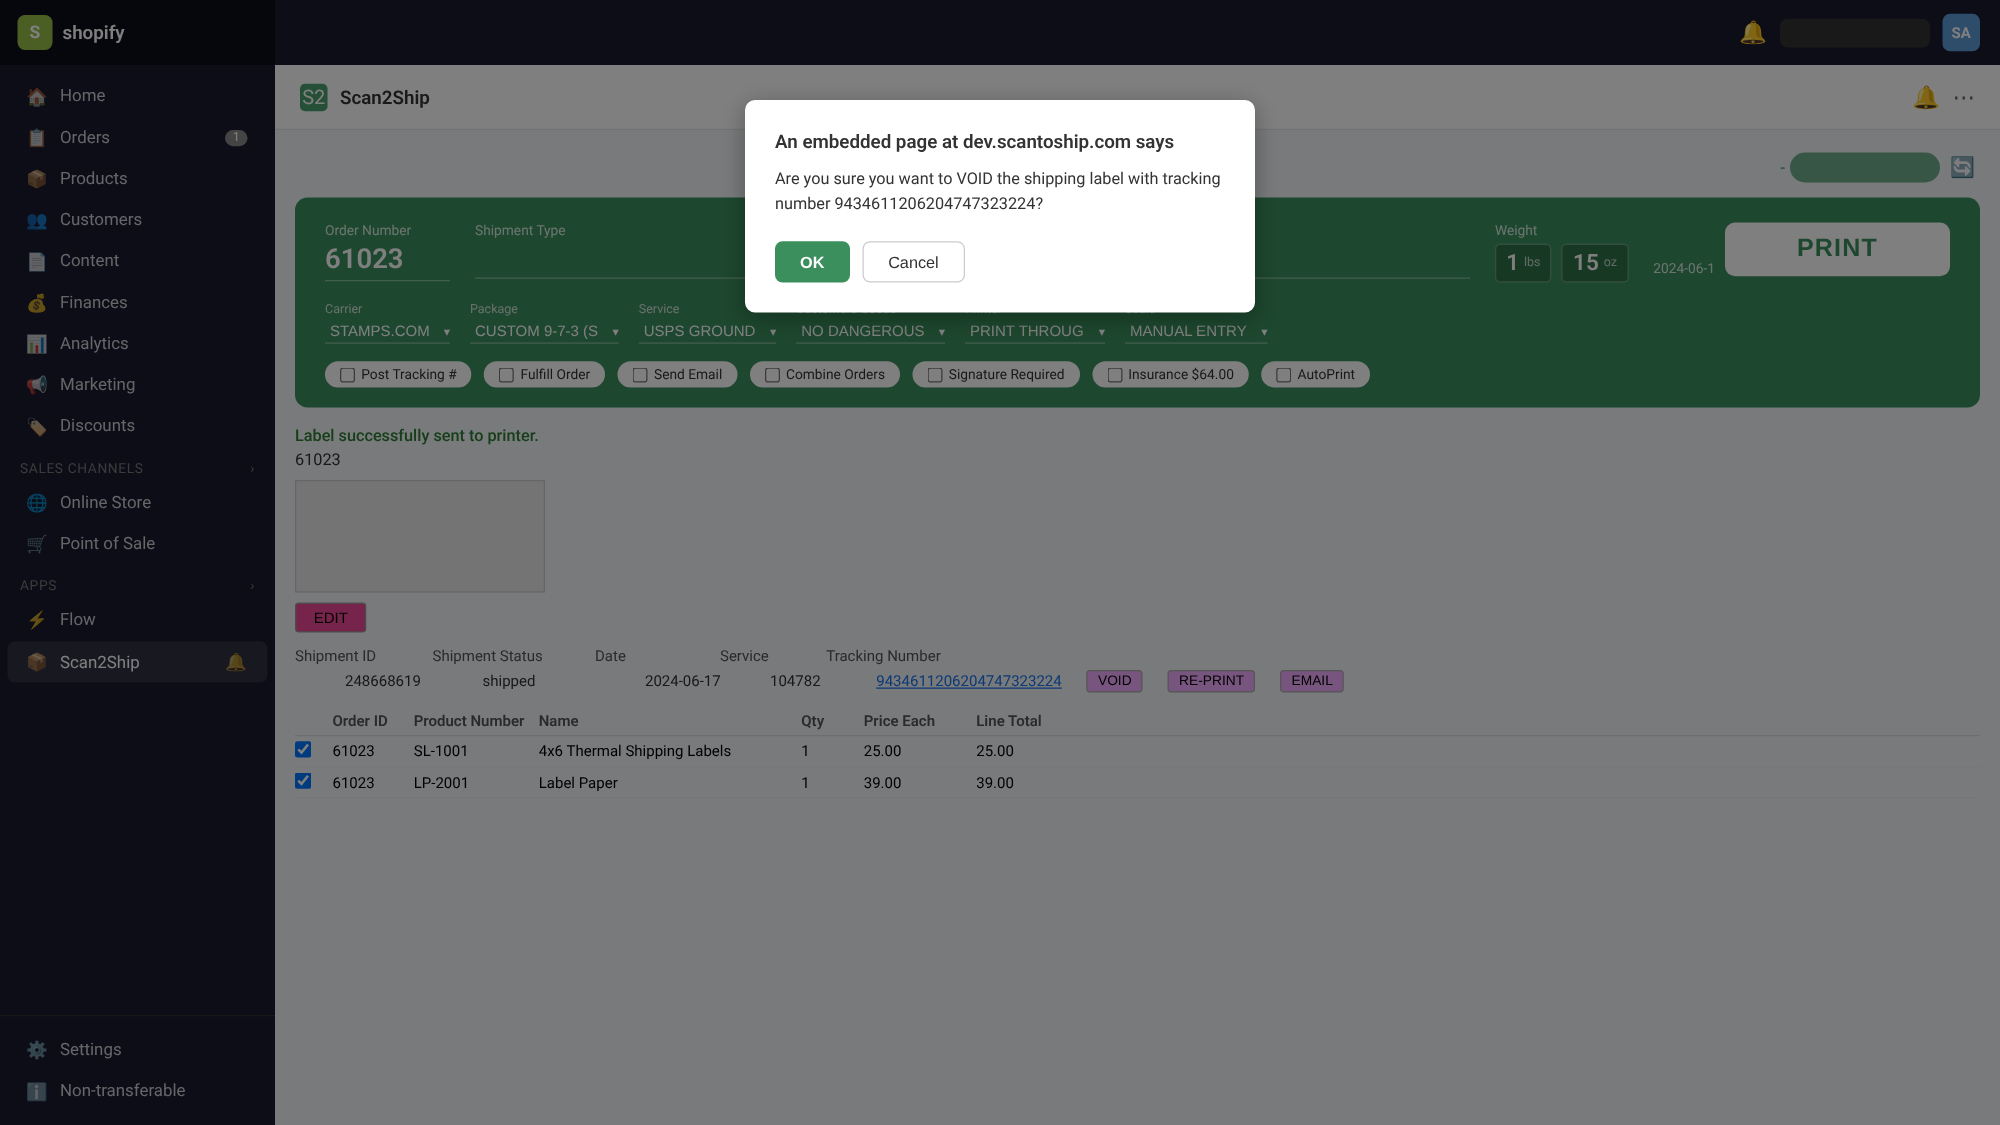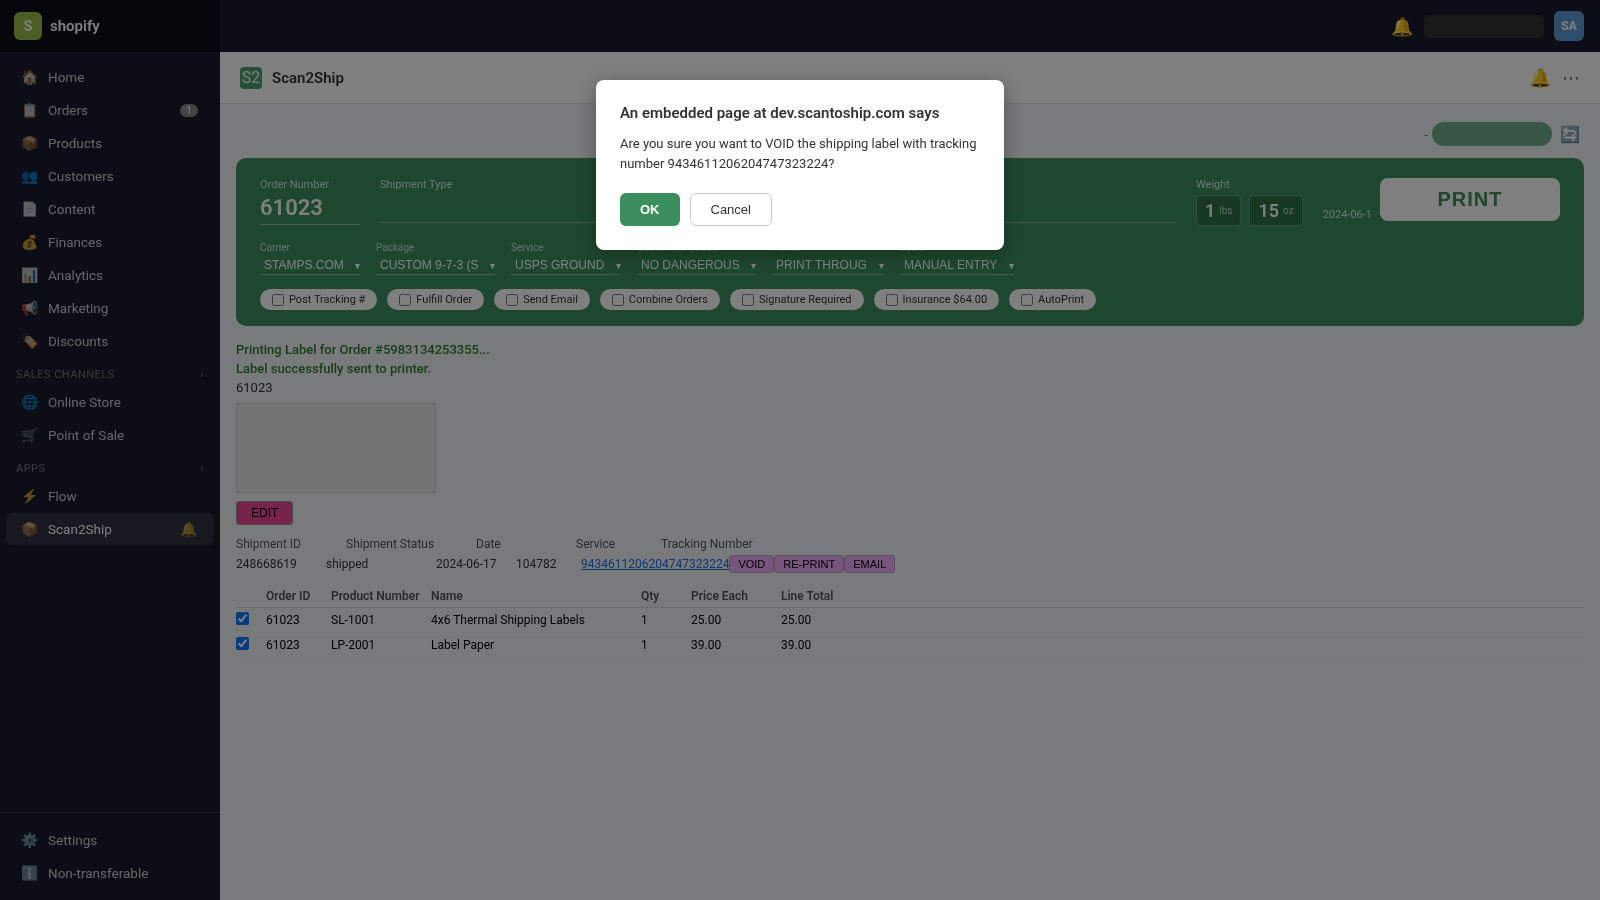--- a/index.html
+++ b/index.html
@@ -161,21 +161,21 @@
     .order-num-display { font-size: 13px; color: #333; margin-bottom: 8px; }
 
     
     .img-placeholder { width: 200px; height: 90px; background: #e8e8e8; border: 1px solid #ccc; margin-bottom: 8px; }
 
     .edit-btn { border: 1px solid #999; background: #ec4899; padding: 4px 14px; font-size: 12px; cursor: pointer; border-radius: 3px; }
 
     
     .shipment-info { margin-top: 12px; }
     .shipment-header-row { display: flex; gap: 20px; font-size: 12px; font-weight: 400; color: #555; margin-bottom: 4px; }
-    .shipment-data-row { display: flex; font-size: 12px; color: #333; align-items: center; }
+    .shipment-data-row { display: flex; gap: 20px; font-size: 12px; color: #333; align-items: center; margin-left: 40px; }
     .tracking-link { color: #1a73e8; text-decoration: underline; cursor: pointer; }
     .void-btn, .reprint-btn, .email-btn {
       border: 1px solid #aaa;
       background: #f0abfc;
       padding: 2px 8px;
       font-size: 11px;
       cursor: pointer;
       border-radius: 3px;
     }
 
@@ -442,21 +442,20 @@
             <span>Insurance $64.00</span>
         </label>
         <label class="cb-item">
           <input type="checkbox" style=""> 
             <span>AutoPrint</span>
         </label>
       </div>
     </div>
 
     <div>
-      <div class="status-msg">Printing Label for Order #5983134253355...</div>
       <div class="status-msg">Label successfully sent to printer.</div>
       <div class="order-num-display">61023</div>
       <div class="img-placeholder"></div>
       <button class="edit-btn">EDIT</button>
     </div>
 
     <div class="shipment-info">
       <div class="shipment-header-row">
         <span style="width:90px;">Shipment ID</span>
         <span style="width:110px;">Shipment Status</span>

